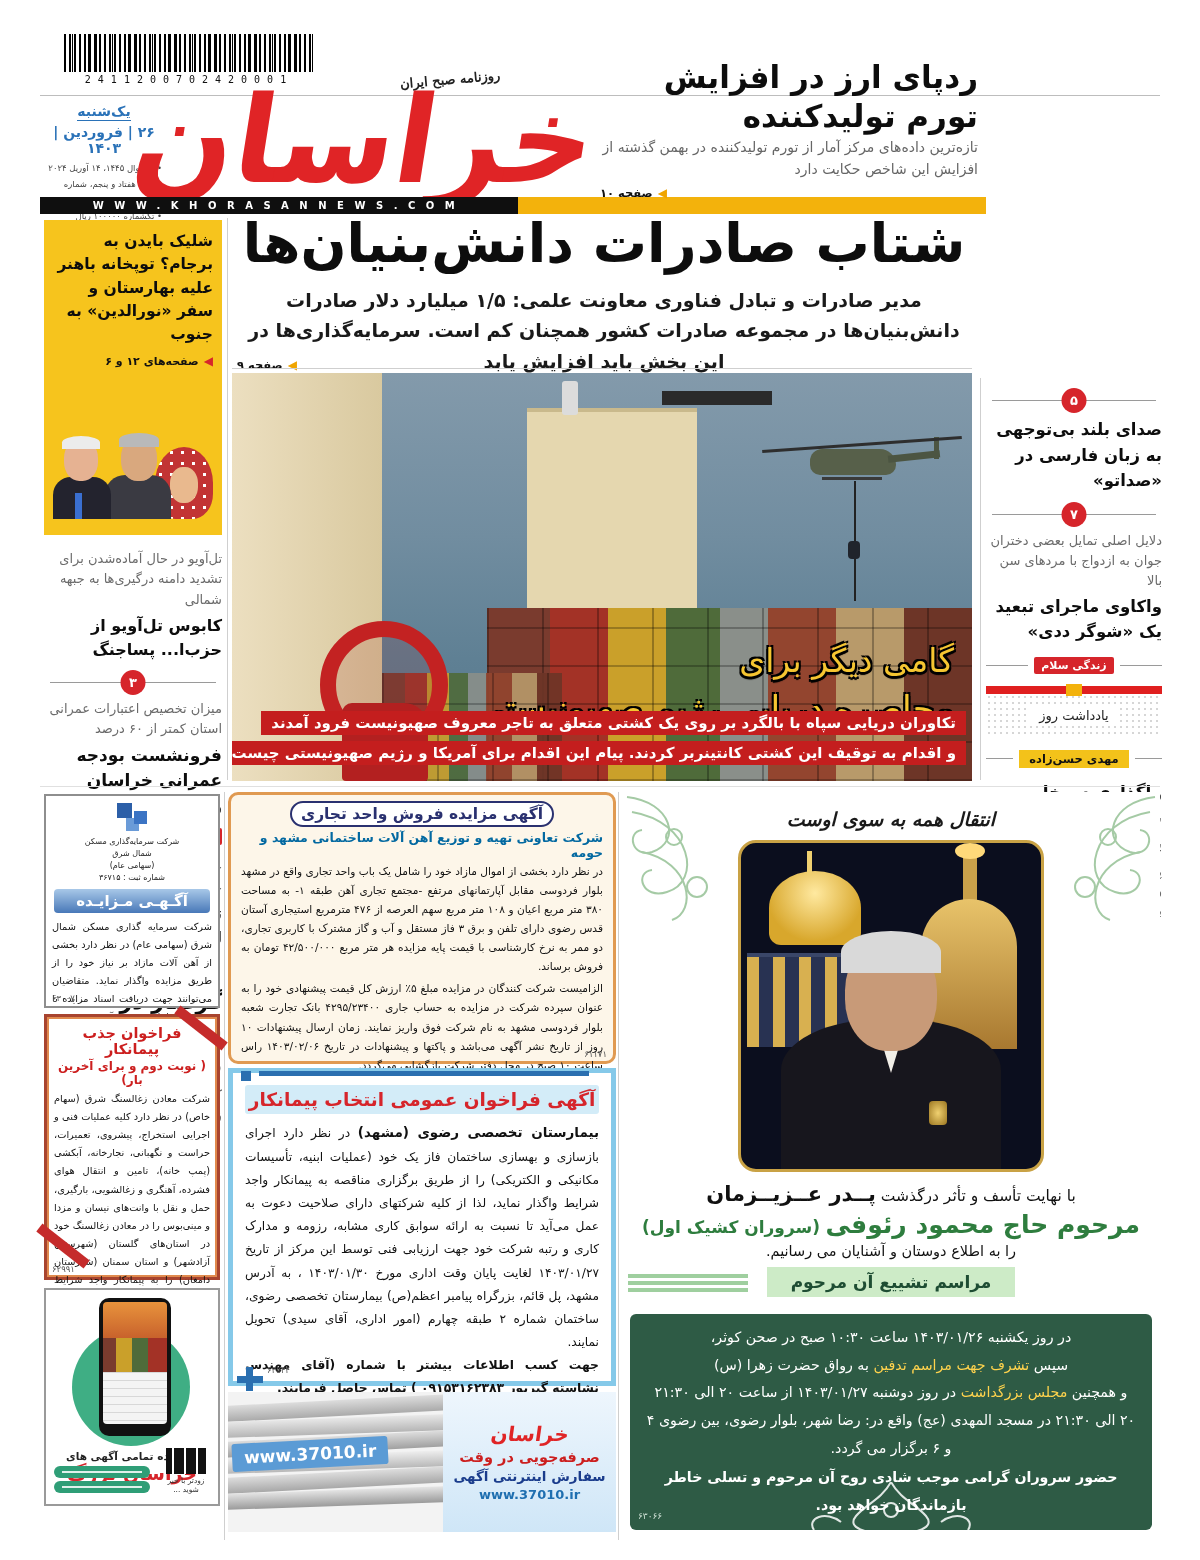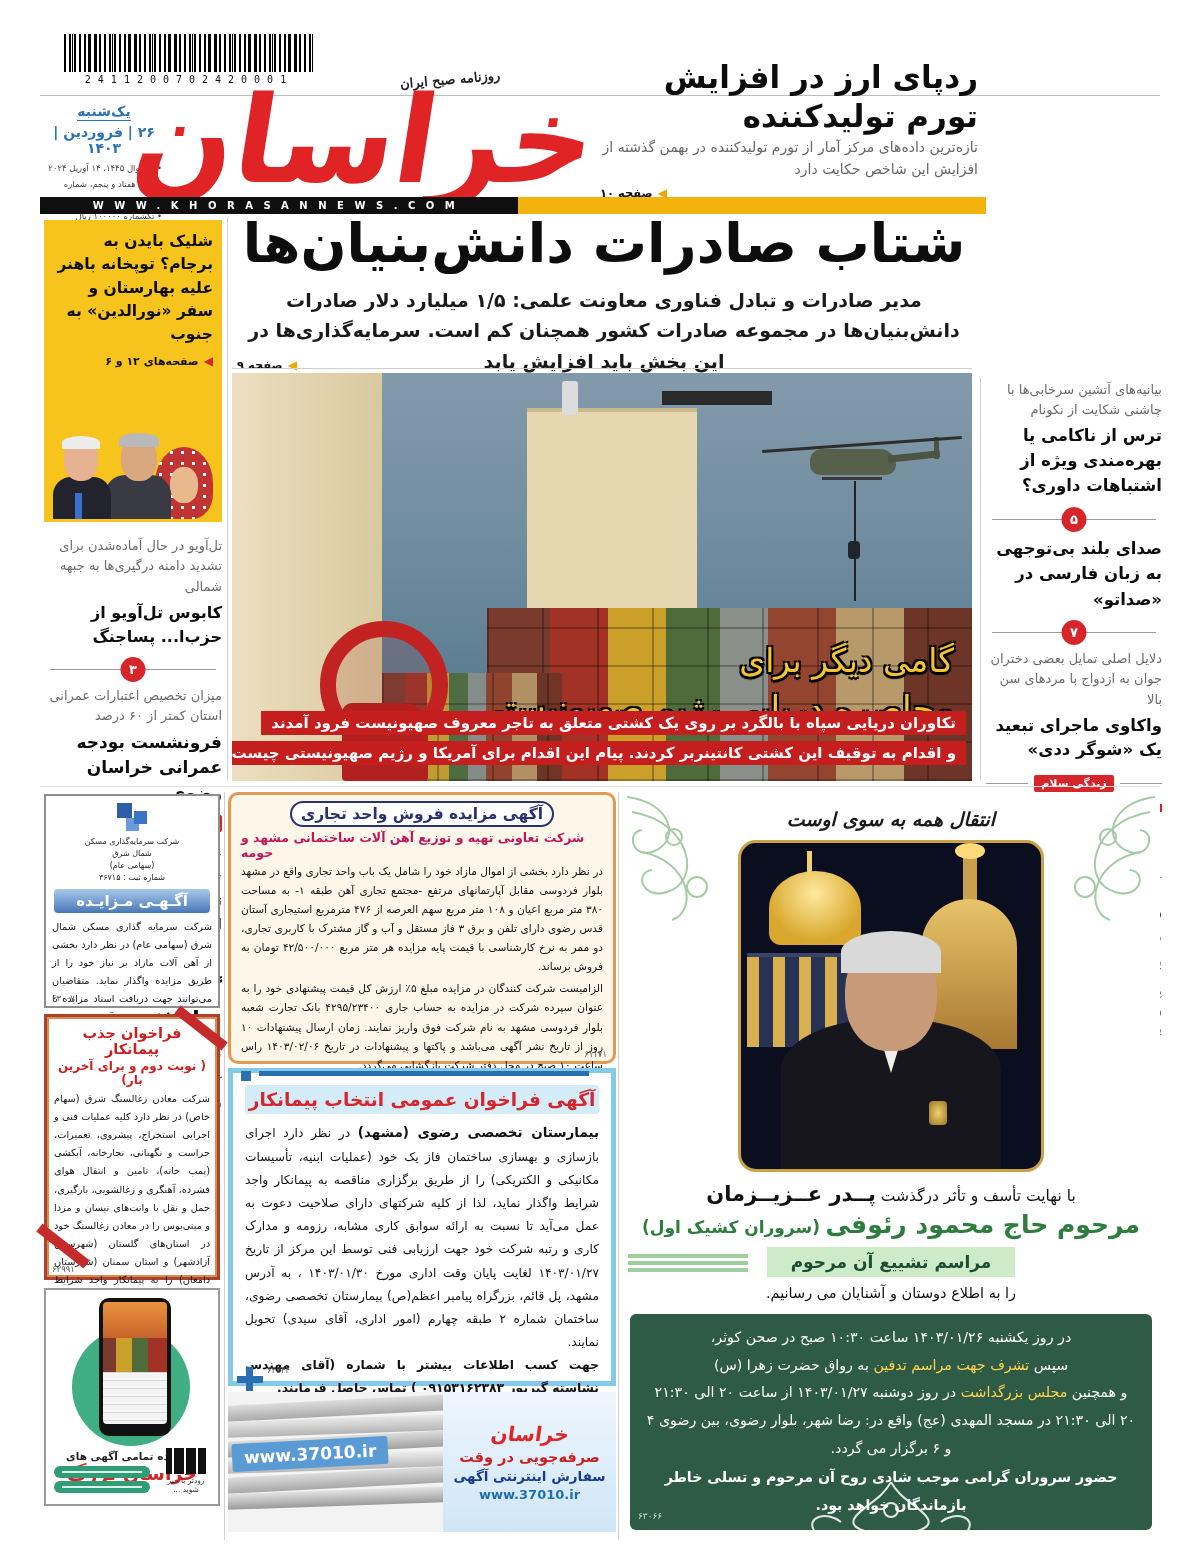--- a/index.html
+++ b/index.html
@@ -38,21 +38,21 @@
   .badge{display:inline-block;background:#d6252b;color:#fff;font-size:11px;font-weight:bold;
       padding:2px 7px;border-radius:2px;}
   .divider{position:relative;border-top:1px solid #9a9a9a;margin:20px 6px 16px;}
   .divider .num{position:absolute;top:-13px;right:50%;transform:translateX(50%);width:25px;height:25px;
       border-radius:50%;background:#d6252b;color:#fff;font-weight:bold;font-size:13px;
       display:flex;align-items:center;justify-content:center;}
   .badge-row{display:flex;align-items:center;gap:6px;margin:12px 0;}
   .badge-row .line{flex:1;height:1px;background:#9a9a9a;}
   .badge-yellow{display:inline-block;background:#f3c21a;color:#111;font-size:11.5px;font-weight:bold;padding:2px 10px;}
   
-  .promo{background:#f6c41d;padding:10px 9px 3px;}
+  .promo{background:#f6c41d;padding:10px 9px 16px;}
   .promo .ttl{font-size:15.5px;line-height:1.5;}
   
   .photo{background:linear-gradient(180deg,#839aab 0%,#718da0 40%,#5f8094 70%,#54758a 100%);overflow:hidden;}
   .cap-y{color:#f5c531;font-weight:normal;text-align:center;
       text-shadow:2px 2px 0 #000,-2px 2px 0 #000,2px -2px 0 #000,-2px -2px 0 #000,0 3px 1px #000;margin-top:30px;}
   .redbar{display:inline-block;background:#c41e1e;color:#fff;font-weight:bold;font-size:15px;
       padding:3px 10px;white-space:nowrap;}
   .container-grid{background:
       repeating-linear-gradient(0deg,rgba(0,0,0,.25) 0 2px,transparent 2px 38px),
       repeating-linear-gradient(90deg,rgba(0,0,0,.28) 0 2px,transparent 2px 55px),
@@ -210,24 +210,20 @@
     <div class="abs cap-y" style="right:18px;top:286px;font-size:35px;">محاصره دریایی رژیم صهیونیستی</div>
     <div class="abs rtl" style="right:6px;bottom:46px;">
       <span class="redbar">تکاوران دریایی سپاه با بالگرد بر روی یک کشتی متعلق به تاجر معروف صهیونیست فرود آمدند</span>
     </div>
     <div class="abs rtl" style="right:6px;bottom:16px;white-space:nowrap;">
       <span class="redbar">و اقدام به توقیف این کشتی کانتینربر کردند. پیام این اقدام برای آمریکا و رژیم صهیونیستی چیست؟</span>
     </div>
   </div>
 
   <div class="abs rtl" style="left:986px;top:380px;width:176px;">
-    <div>
-      <div class="kicker">بیانیه‌های آتشین سرخابی‌ها با چاشنی شکایت از نکونام</div>
-      <div class="ttl" style="font-size:16.5px;line-height:1.5;margin-top:4px;">ترس از ناکامی یا بهره‌مندی ویژه از اشتباهات داوری؟</div>
-    </div>
     <div class="divider">
         <span class="num">۵</span>
       </div>
 
     <div>
       <div class="ttl" style="font-size:16.5px;line-height:1.55;">صدای بلند بی‌توجهی به زبان فارسی در «صداتو»</div>
     </div>
     <div class="divider">
         <span class="num">۷</span>
       </div>
@@ -309,21 +305,21 @@
     </div>
     <div class="abs" style="right:10px;bottom:10px;width:44px;text-align:center;">
       <div style="width:40px;height:26px;margin:0 auto;background:#111;
            background-image:linear-gradient(90deg,transparent 0 6px,#fff 6px 8px,transparent 8px 18px,#fff 18px 20px,transparent 20px 30px,#fff 30px 32px,transparent 32px 40px);"></div>
       <div style="font-size:7.5px;color:#333;margin-top:2px;">زودتر با خبر شوید ...</div>
     </div>
   </div>
 
   <div class="abs rtl adbox" style="left:228px;top:792px;width:388px;height:272px;background:#fdf6e9;border:3px solid #e09a52;border-radius:10px;padding:6px 10px;">
     <div style="width:72%;margin:0 auto 3px;background:#fff;border:2px solid #2a3170;border-radius:16px;color:#2a3170;font-weight:bold;font-size:15.5px;text-align:center;padding:2px 0;">آگهی مزایده فروش واحد تجاری</div>
-    <div style="color:#be185d;font-weight:bold;font-size:12.5px;text-align:left;">شرکت تعاونی تهیه و توزیع آهن آلات ساختمانی مشهد و حومه</div>
+    <div style="color:#0369a1;font-weight:bold;font-size:12.5px;text-align:right;">شرکت تعاونی تهیه و توزیع آهن آلات ساختمانی مشهد و حومه</div>
     <div class="ad-body" style="font-size:10.6px;line-height:1.8;margin-top:2px;">در نظر دارد بخشی از اموال مازاد خود را شامل یک باب واحد تجاری واقع در مشهد بلوار فردوسی مقابل آپارتمانهای مرتفع -مجتمع تجاری آهن طبقه ۱- به مساحت ۳۸۰ متر مربع اعیان و ۱۰۸ متر مربع سهم العرصه از ۴۷۶ مترمربع استیجاری آستان قدس رضوی دارای تلفن و برق ۳ فاز مستقل و آب و گاز مشترک با کاربری تجاری، دو ممر به نرخ کارشناسی با قیمت پایه مزایده هر متر مربع ۴۲/۵۰۰/۰۰۰ تومان به فروش برساند.</div>
     <div class="ad-body" style="font-size:10.6px;line-height:1.8;margin-top:3px;">الزامیست شرکت کنندگان در مزایده مبلغ ۵٪ ارزش کل قیمت پیشنهادی خود را به عنوان سپرده شرکت در مزایده به حساب جاری ۴۲۹۵/۲۳۴۰۰ بانک تجارت شعبه بلوار فردوسی مشهد به نام شرکت فوق واریز نمایند. زمان ارسال پیشنهادات ۱۰ روز از تاریخ نشر آگهی می‌باشد و پاکتها و پیشنهادات در تاریخ ۱۴۰۳/۰۲/۰۶ راس ساعت ۱۰ صبح در محل دفتر شرکت بازگشایی می‌گردد.</div>
     <div style="color:#1f4db0;font-weight:bold;font-size:11.5px;text-align:center;margin-top:3px;">ساعات بازدید همه روزه بجز ایام تعطیل از ساعت ۹صبح الی ۱۵می باشد.</div>
     <div style="color:#111;font-weight:bold;font-size:12.5px;text-align:center;">شرکت در قبول و یا رد پیشنهادات مختار است.</div>
     <div style="color:#cc1f1f;font-weight:bold;font-size:11px;text-align:center;margin-top:1px;">جهت دریافت اطلاعات بیشتر با تلفنهای زیر تماس حاصل فرمایید:</div>
     <div style="color:#d63090;font-weight:bold;font-size:16px;text-align:center;">۰۹۱۵۱۱۳۲۲۴۸ - ۰۹۱۵۱۱۵۵۵۲۰ - ۰۵۱۳۷۶۲۰۰۷۷</div>
     <div style="width:90%;margin:4px auto 0;background:#2a3170;color:#fff;font-weight:bold;font-size:12px;text-align:center;padding:4px 6px;transform:skewX(-14deg);">
       <div style="transform:skewX(14deg);">هیئت مدیره شرکت تعاونی تهیه و توزیع آهن آلات ساختمانی مشهدو حومه</div>
     </div>
     <div class="code abs" style="right:6px;bottom:2px;">۶۱۱۷۱</div>
@@ -398,30 +394,30 @@
     </div>
 
     <div style="text-align:center;margin-top:10px;font-size:15.5px;color:#111;">
       <span>با نهایت تأسف و تأثر درگذشت</span>
       <span style="font-weight:bold;font-size:21px;">پــدر عــزیــزمان</span>
     </div>
     <div style="text-align:center;margin-top:4px;color:#2e7d3e;font-weight:bold;">
       <span style="font-size:25px;">مرحوم حاج محمود رئوفی</span>
       <span style="font-size:17px;">(سروران کشیک اول)</span>
     </div>
+    <div style="text-align:center;font-size:14.5px;margin-top:4px;color:#111;">را به اطلاع دوستان و آشنایان می رسانیم.</div>
+
     <div style="position:relative;margin-top:8px;height:34px;">
       <div style="width:46%;margin:0 auto;background:#cdebc7;color:#1e4d33;font-weight:bold;font-size:17px;text-align:center;padding:5px 0;">مراسم تشییع آن مرحوم</div>
       <div class="abs stripe3" style="left:6px;top:4px;">
           <div></div>
           <div></div>
           <div></div>
         </div>
     </div>
-
-    <div style="text-align:center;font-size:14.5px;margin-top:4px;color:#111;">را به اطلاع دوستان و آشنایان می رسانیم.</div>
 
     <div class="ob-green" style="position:absolute;left:8px;right:8px;top:522px;bottom:14px;padding:10px 14px 36px;font-size:14.2px;line-height:1.95;">
       <div>در روز یکشنبه ۱۴۰۳/۰۱/۲۶ ساعت ۱۰:۳۰ صبح در صحن کوثر،</div>
       <div>
         <span>سپس </span><span class="hl">تشرف جهت مراسم تدفین</span><span> به رواق حضرت زهرا (س)</span>
       </div>
       <div>
         <span>و همچنین </span><span class="hl">مجلس بزرگداشت</span><span> در روز دوشنبه ۱۴۰۳/۰۱/۲۷ از ساعت ۲۰ الی ۲۱:۳۰</span>
       </div>
       <div>۲۰ الی ۲۱:۳۰ در مسجد المهدی (عج) واقع در: رضا شهر، بلوار رضوی، بین رضوی ۴ و ۶ برگزار می گردد.</div>

